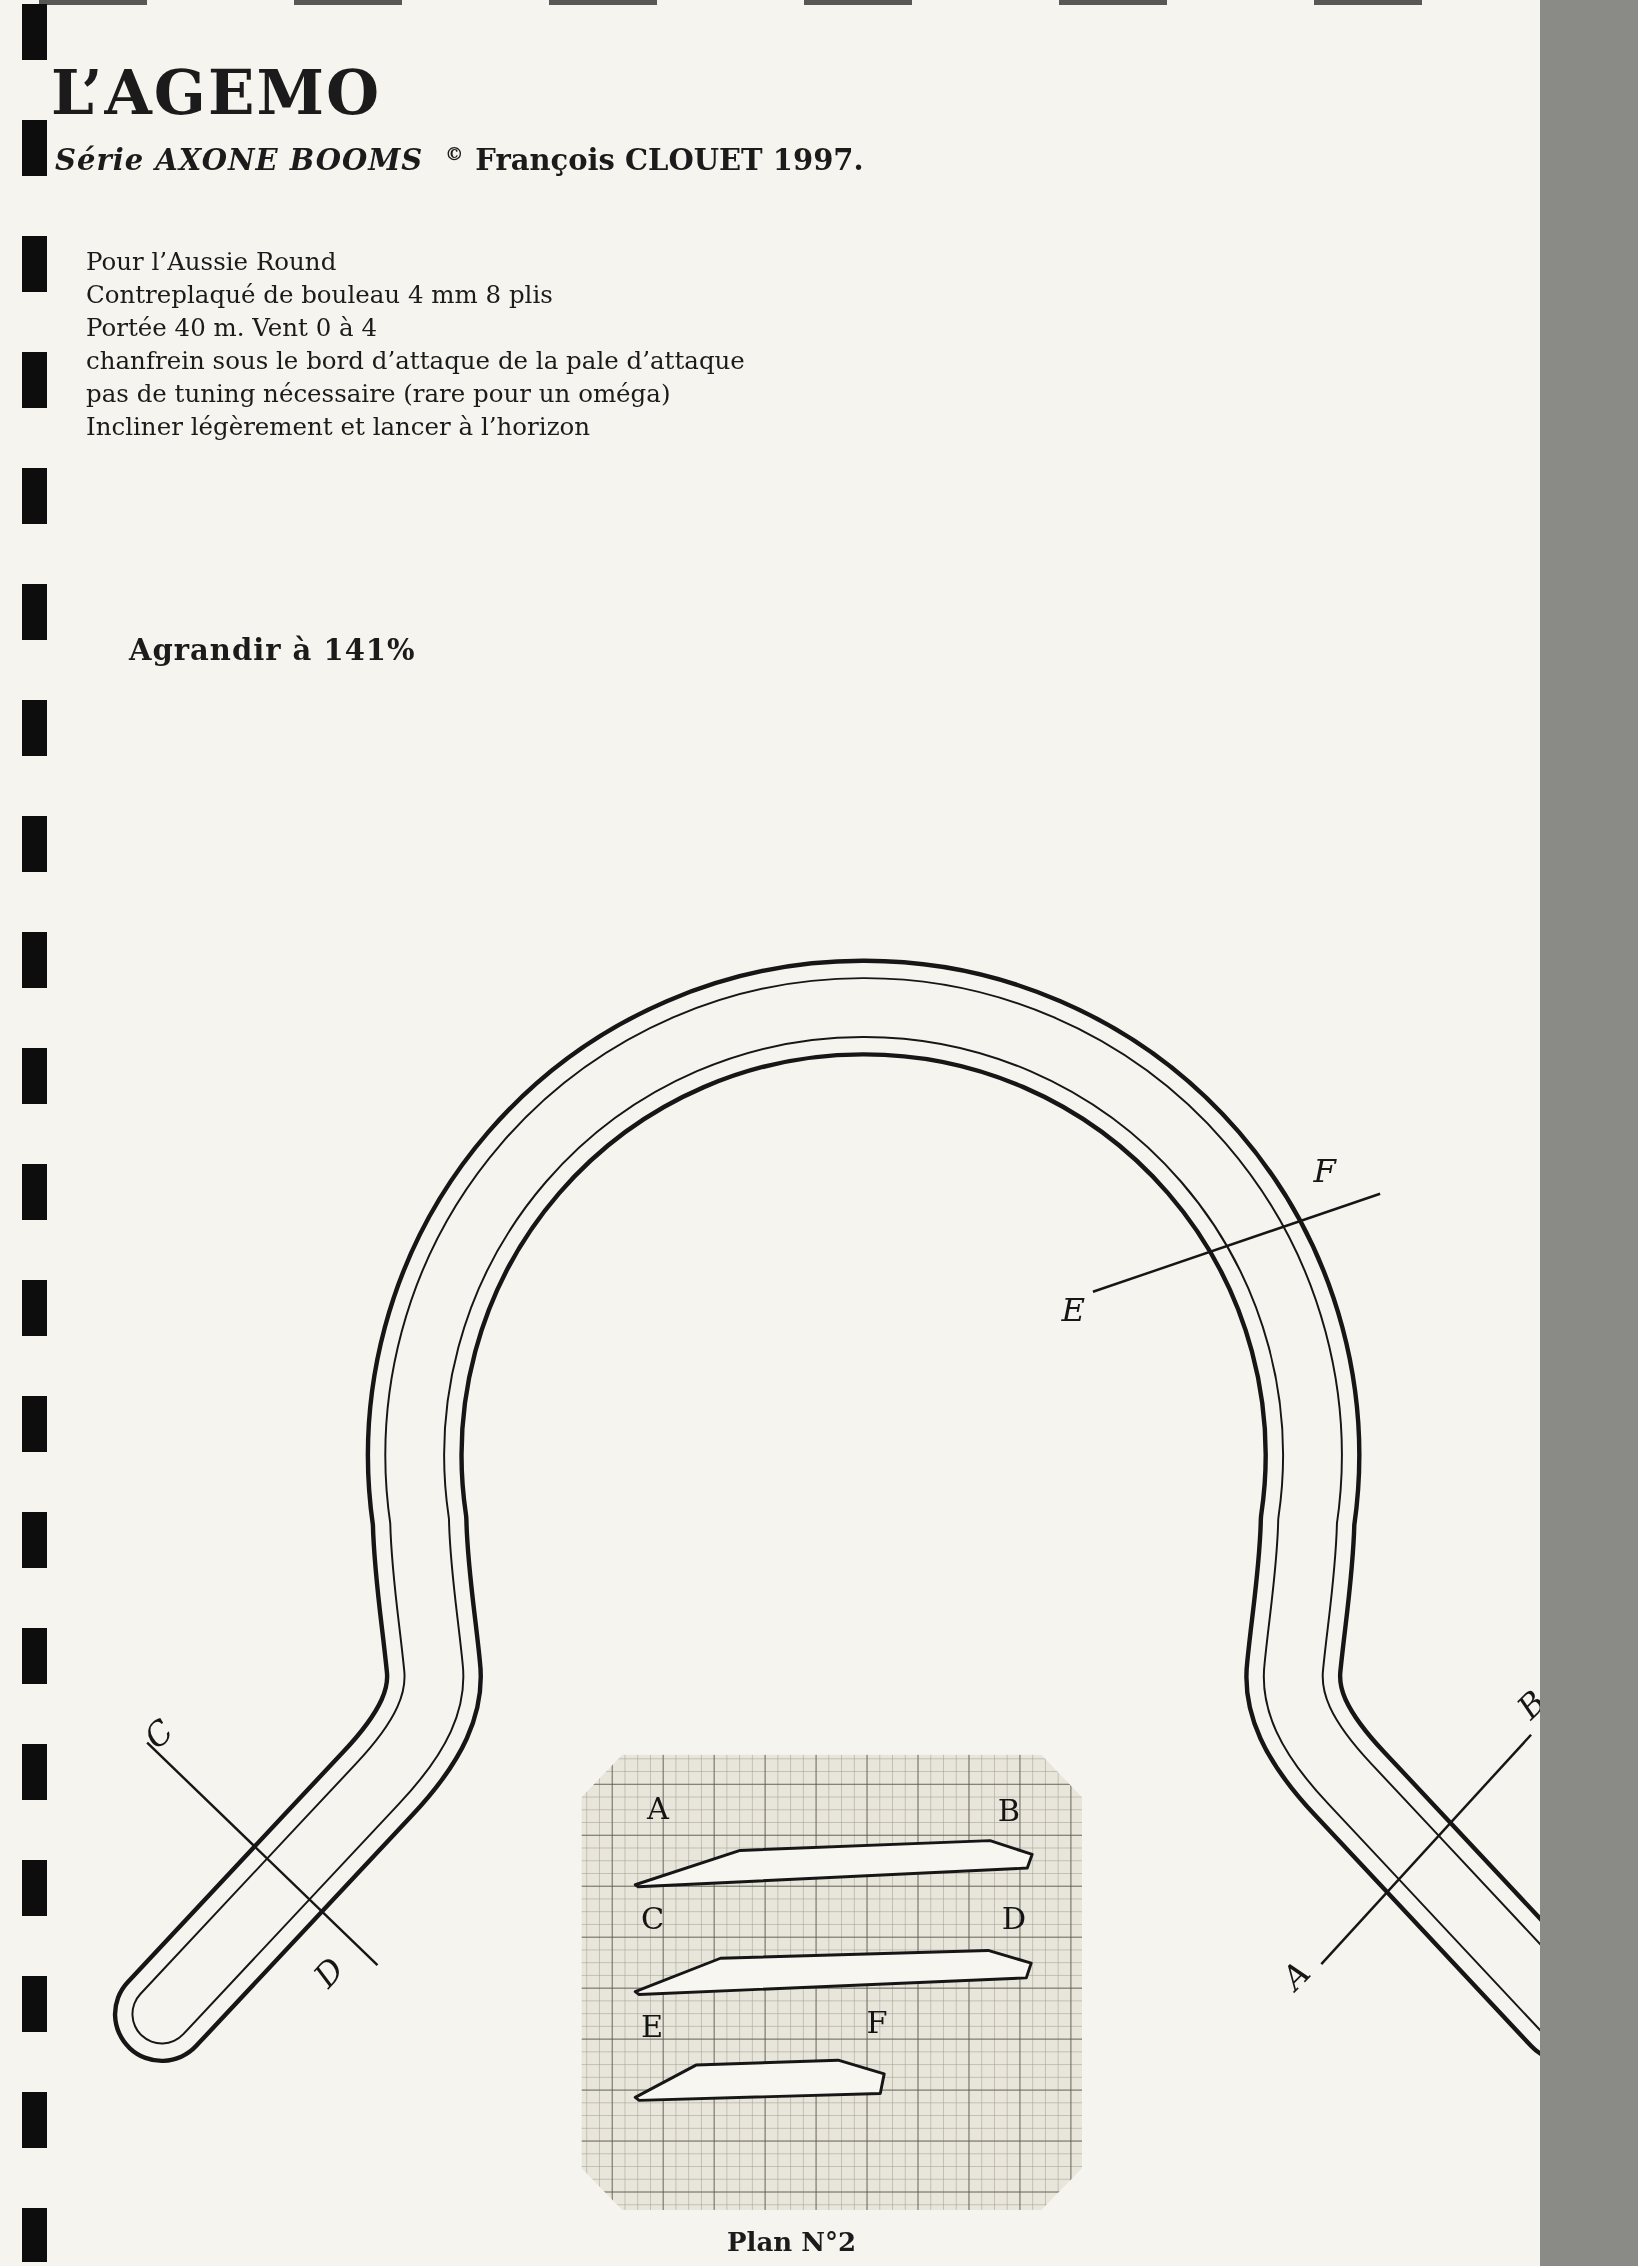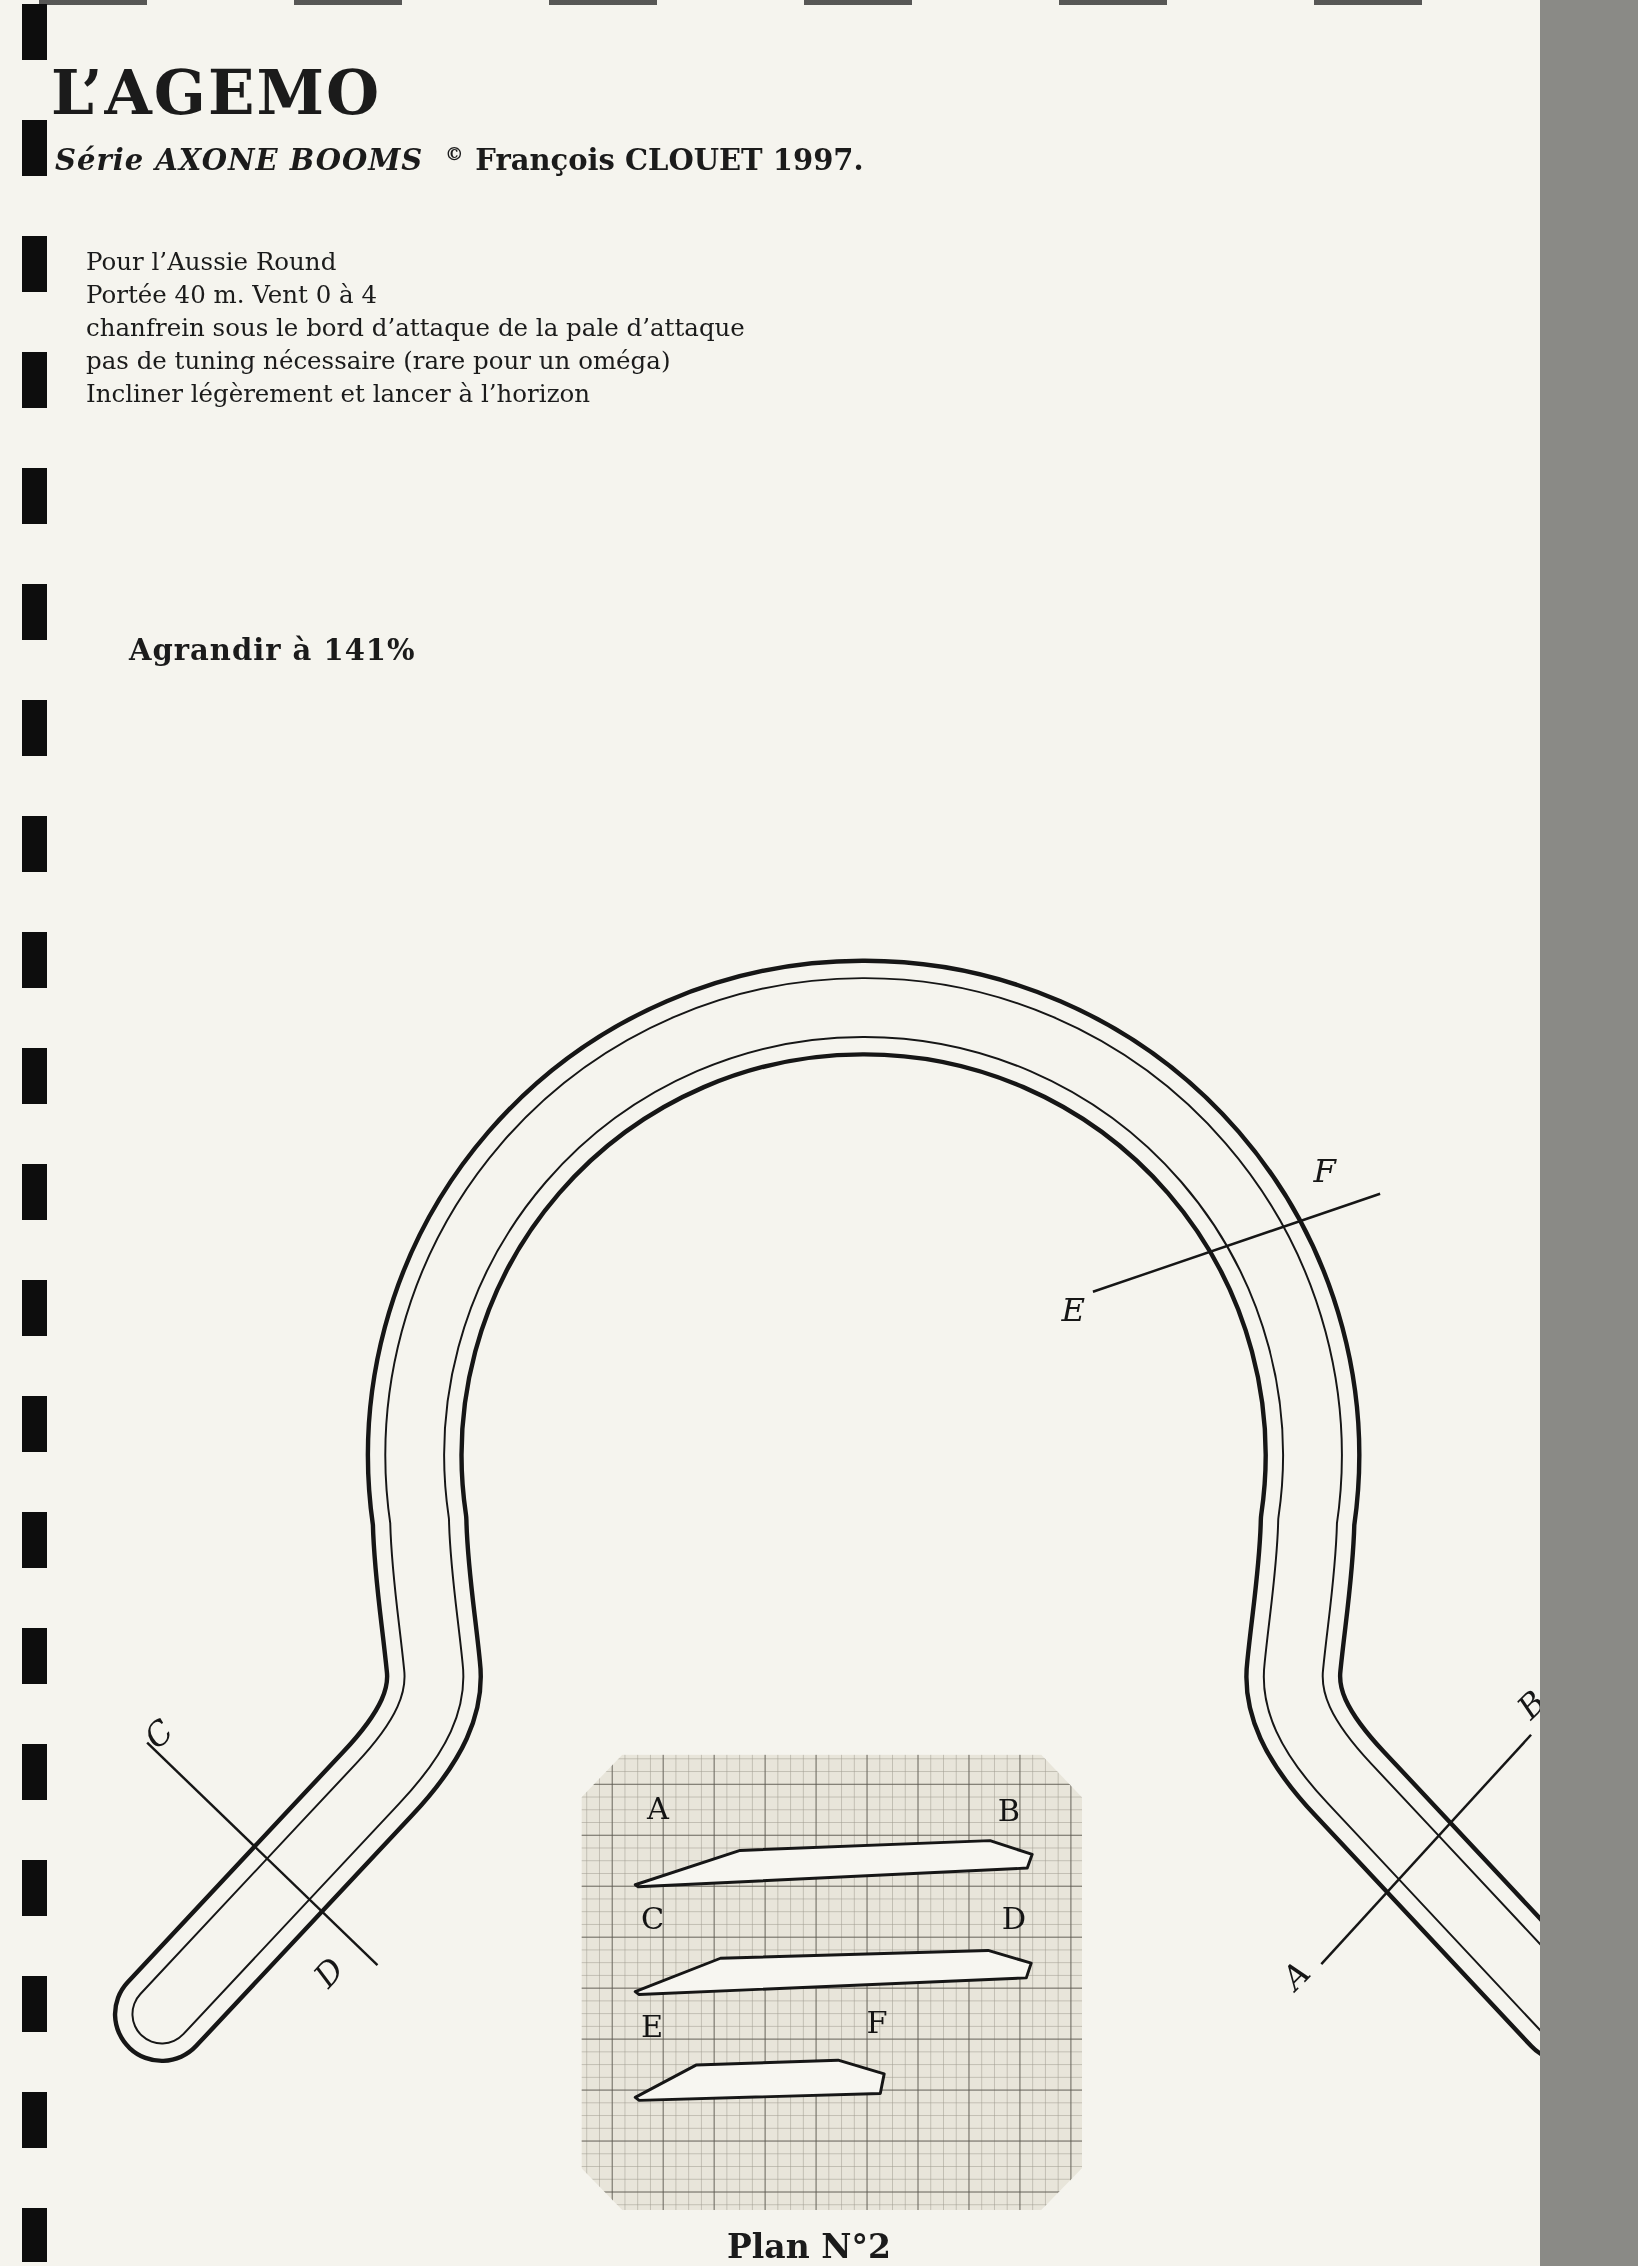--- a/index.html
+++ b/index.html
@@ -25,21 +25,21 @@
     font-size:61px; font-weight:bold; letter-spacing:2px;
     font-family:"DejaVu Serif", serif;
   }
   .series-line { position:absolute; left:55px; top:143px; font-size:29px; white-space:nowrap; }
   .series-name { font-style:italic; font-weight:bold; letter-spacing:1px; }
   .copyright-symbol { font-size:18.6px; font-weight:bold; vertical-align:9.8px; margin:0 11.8px 0 21.6px; }
   .author { font-weight:bold; }
   .desc { position:absolute; left:86px; top:245px; font-size:24.5px; line-height:33px; }
   .desc-line { white-space:nowrap; }
   .note { position:absolute; left:129px; top:633px; font-size:29px; font-weight:bold; letter-spacing:1px;text-align:right; }
-  .plan-number { position:absolute; left:727px; top:2227px; font-size:33px; font-weight:bold; }
+  .plan-number { position:absolute; left:727px; top:2227px; font-size:26px; font-weight:bold; }
   svg.drawing { position:absolute; left:0; top:0; width:1639px; height:2266px; }
   svg text { font-family:"DejaVu Serif", serif; }
   .sec-label { font-size:33px; font-style:italic; fill:#161616; }
   .panel-label { font-size:31px; fill:#141414; }
   .ink-stroke { stroke:#161616; fill:none; stroke-linecap:round; stroke-linejoin:round; }
   .paper-stroke { stroke:#f5f4ee; fill:none; stroke-linecap:round; stroke-linejoin:round; }
   .section-line { stroke:#161616; stroke-width:2.5; }
   .airfoil { fill:#f7f6f1; stroke:#161616; stroke-width:3; stroke-linejoin:round; }
 </style>
 </head>
@@ -51,20 +51,21 @@
   <div class="binding-holes"></div>
 
   <h1 class="title">L’AGEMO</h1>
 
   <div class="series-line">
     <span class="series-name">Série AXONE BOOMS</span><span class="copyright-symbol">©</span><span class="author">François CLOUET 1997.</span>
   </div>
 
   <div class="desc">
     <div class="desc-line">Pour l’Aussie Round</div>
+    <div class="desc-line">Contreplaqué de bouleau 4 mm 8 plis</div>
     <div class="desc-line">Portée 40 m. Vent 0 à 4</div>
     <div class="desc-line">chanfrein sous le bord d’attaque de la pale d’attaque</div>
     <div class="desc-line">pas de tuning nécessaire (rare pour un oméga)</div>
     <div class="desc-line">Incliner légèrement et lancer à l’horizon</div>
   </div>
 
   <div class="note">Agrandir à 141%</div>
 
   <svg class="drawing" viewBox="0 0 1672 2312">
     <defs>

